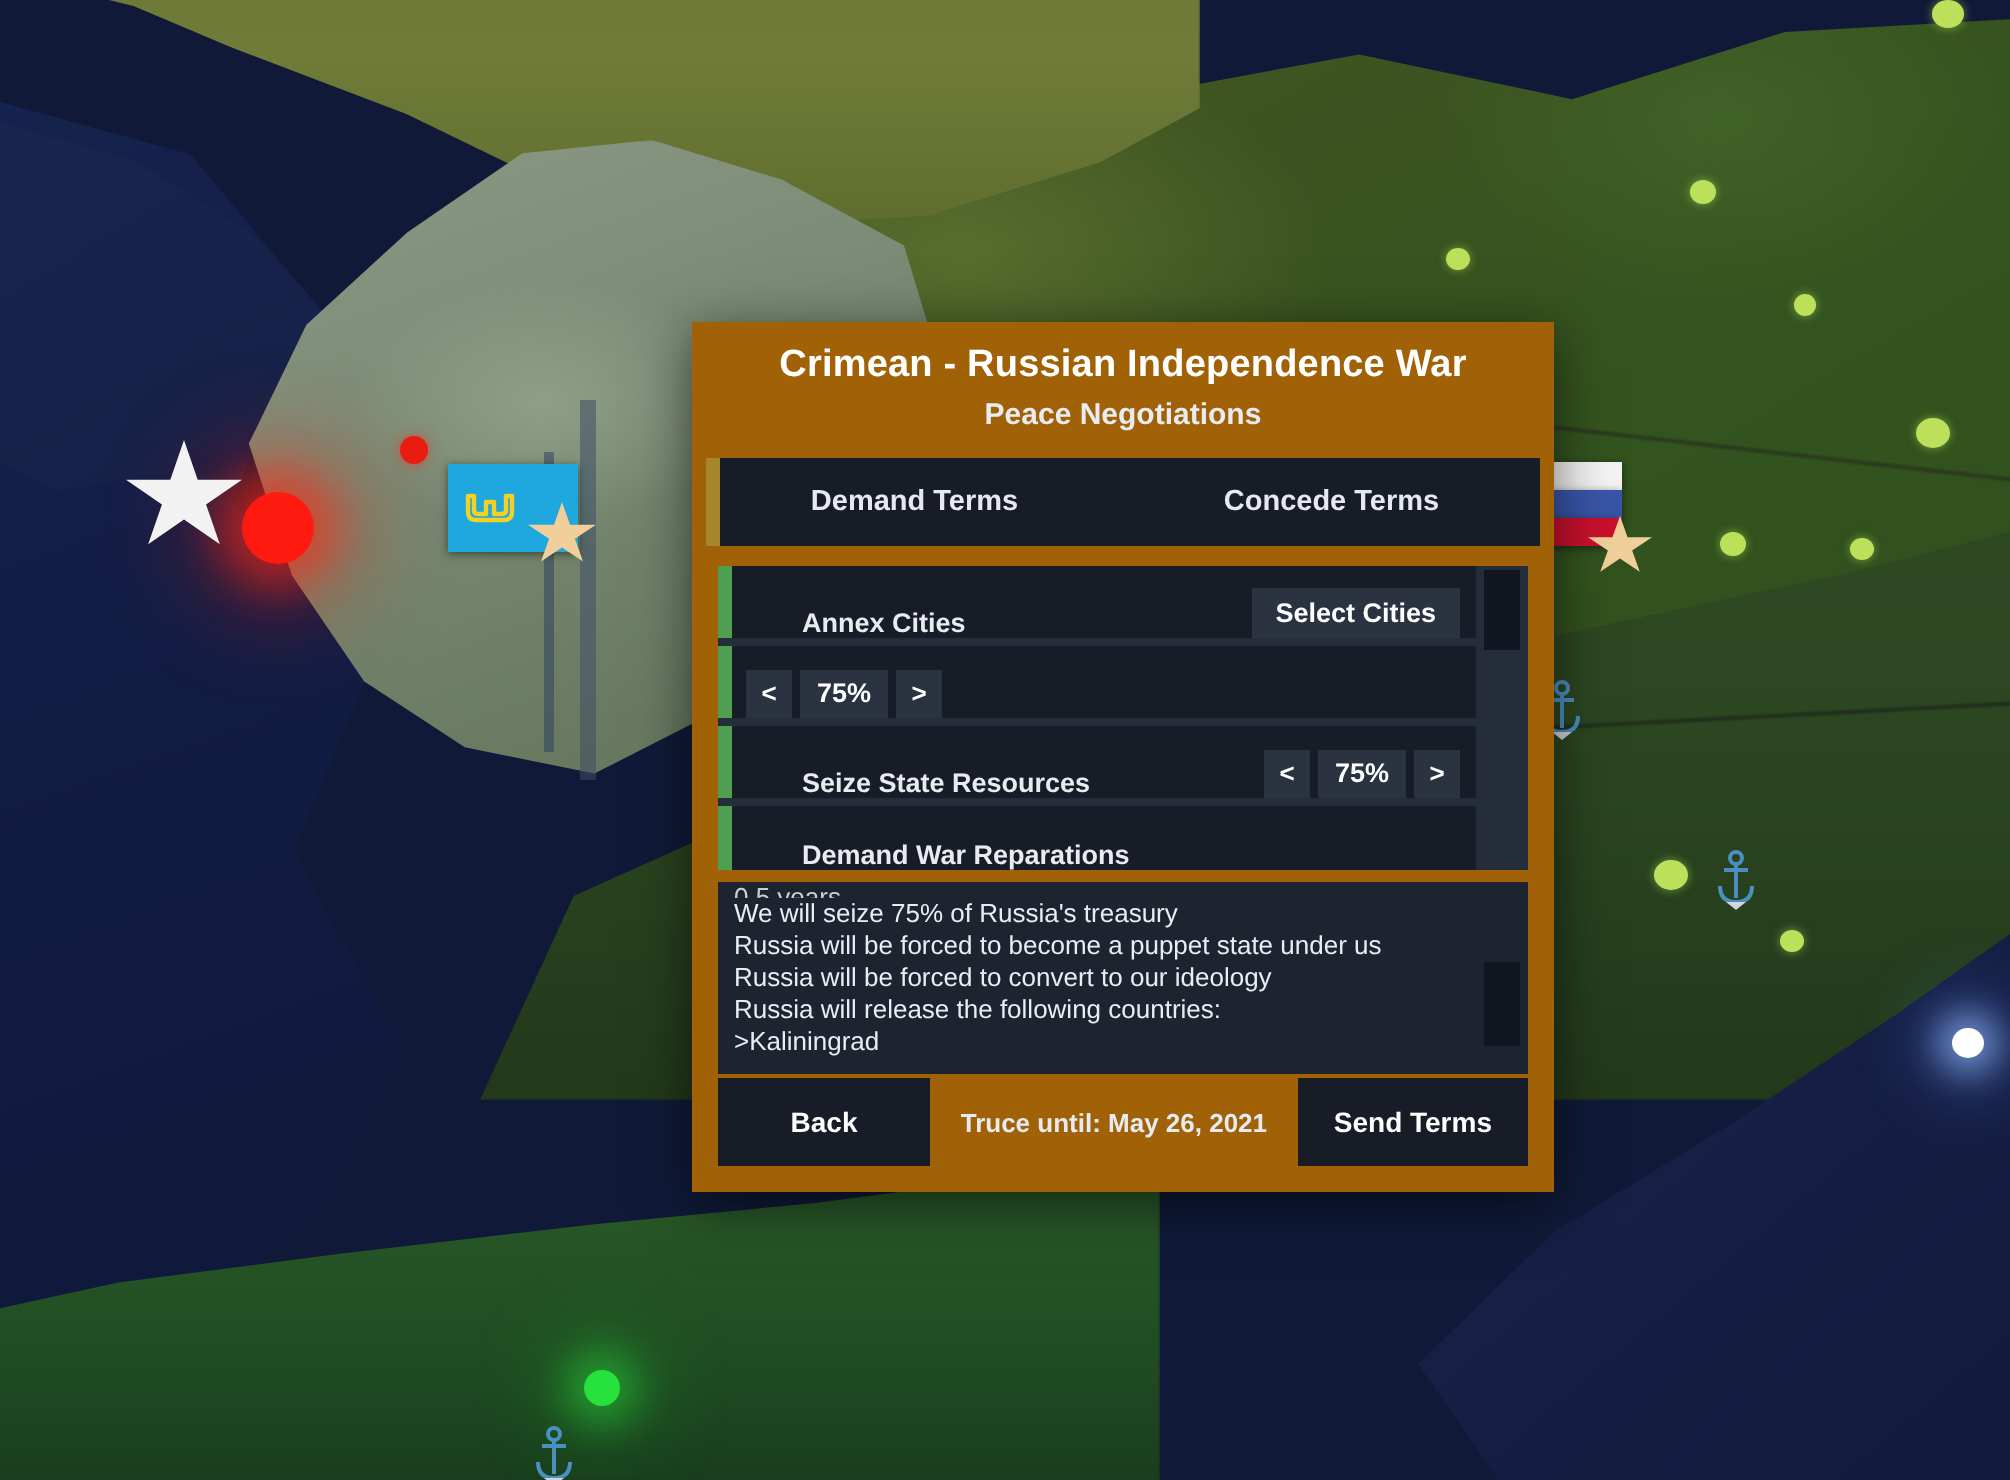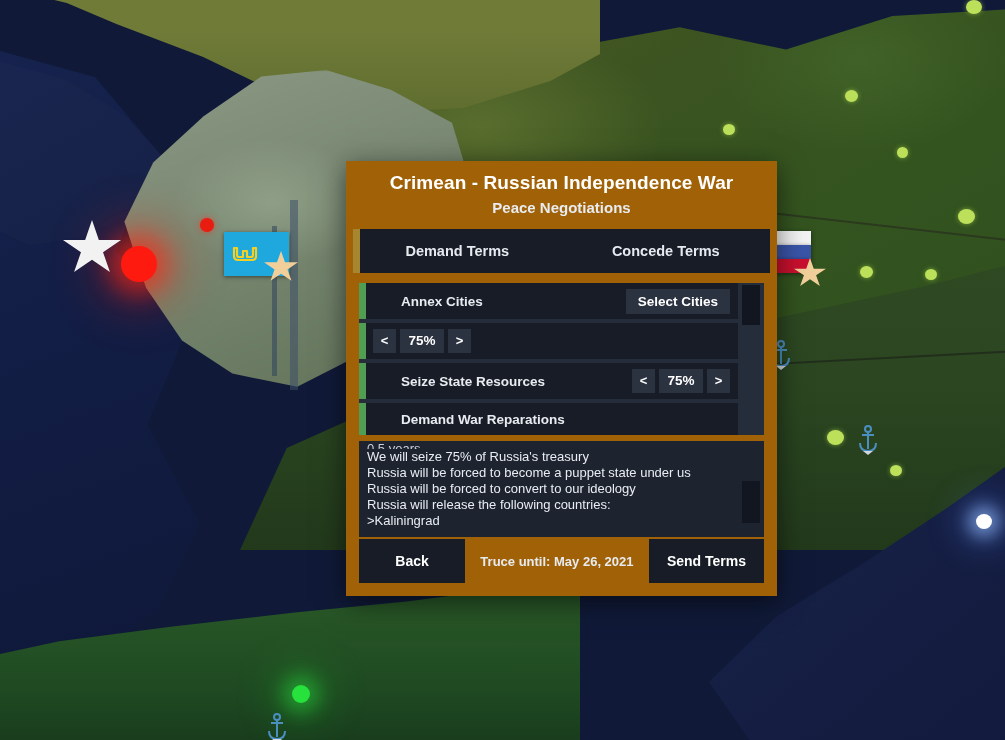--- a/index.html
+++ b/index.html
@@ -262,21 +262,21 @@
     flex: 1;
     display: flex;
     flex-direction: column;
     gap: 4px;
     overflow: hidden;
   }
   .term-row {
     height: 36px;
     background: #171c26;
     display: flex;
-    align-items: center;
+    align-items: flex-end;
     position: relative;
     padding-left: 14px;
     flex: none;
   }
   .term-row::before {
     content: "";
     position: absolute;
     left: 0; top: 0; bottom: 0;
     width: 7px;
     background: #4f9e52;

